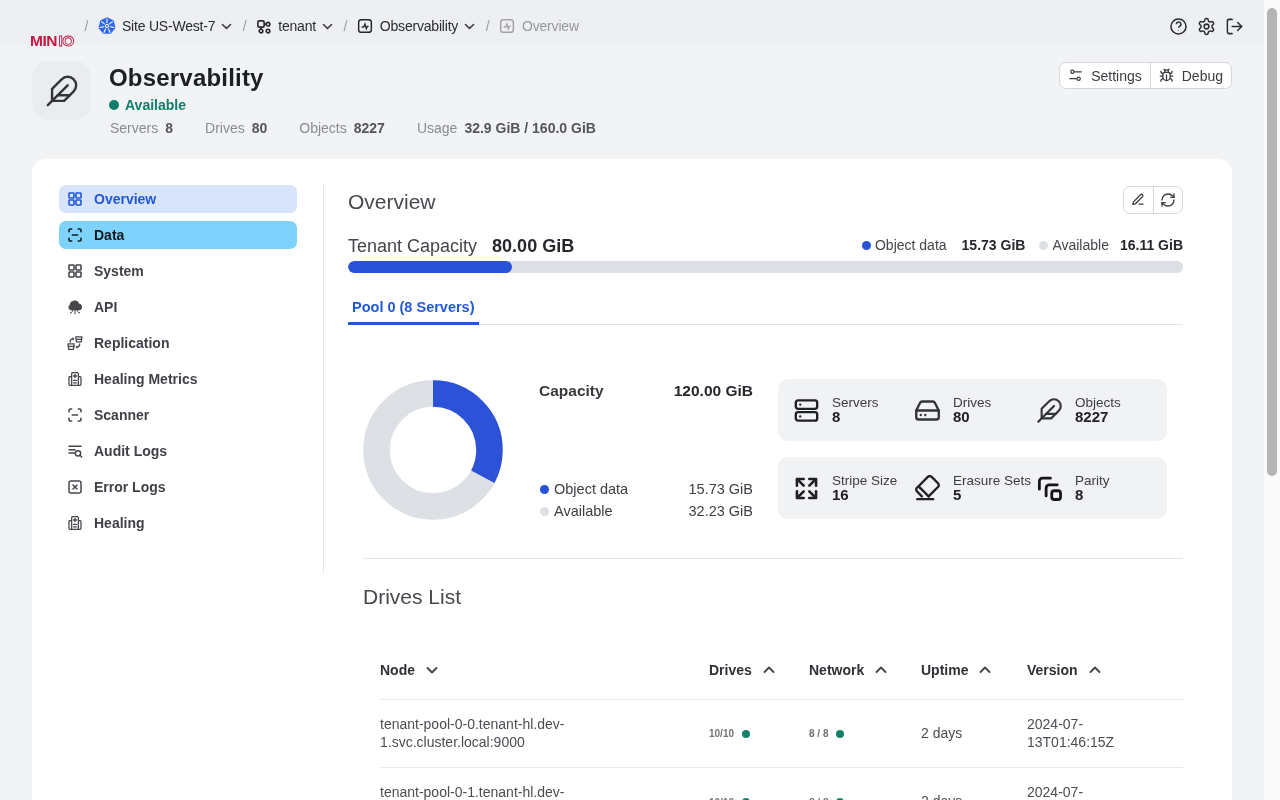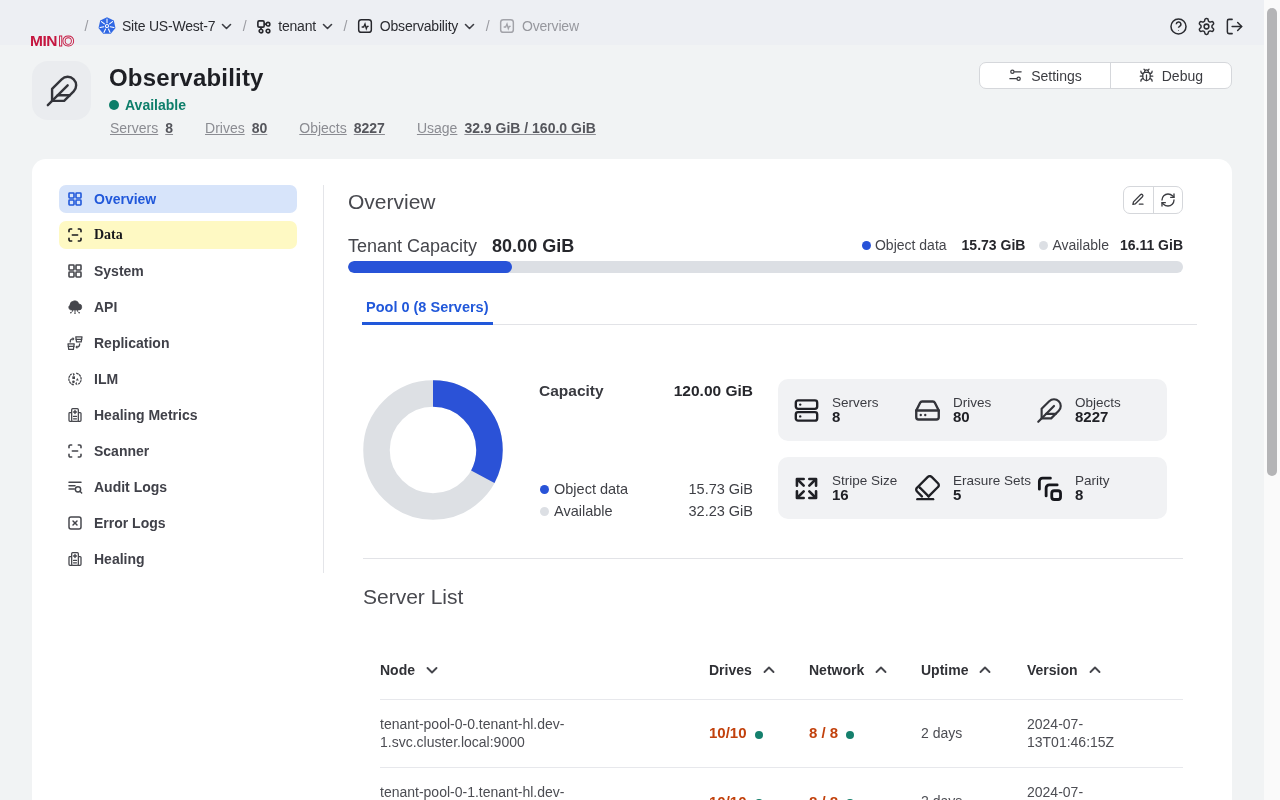--- a/index.html
+++ b/index.html
@@ -12,46 +12,46 @@
 .chev { margin-left:5px; }
 .topicons { position:absolute; right:36px; top:0; height:45px; display:flex; align-items:center; gap:9px; padding-top:7px; }
 
 .pagehead { position:absolute; left:32px; top:61px; width:1200px; }
 .iconbox { position:absolute; left:0; top:0; width:59px; height:59px; background:#eaecef; border-radius:16px; display:flex; align-items:center; justify-content:center; }
 .ph-title { position:absolute; left:77px; top:3px; font-size:24px; font-weight:700; color:#1e1f24; letter-spacing:0.2px; }
 .ph-status { position:absolute; left:77px; top:36px; font-size:14px; font-weight:700; color:#0e7e6a; display:flex; align-items:center; gap:6px; }
 .ph-status .dot { width:10px; height:10px; border-radius:50%; background:#0e7e6a; }
 .ph-stats { position:absolute; left:78px; top:59px; font-size:14px; color:#8b8c92; display:flex; }
 .ph-stats b { color:#55565c; font-weight:700; margin-left:7px; }
-.ph-stats .st { margin-right:32px;text-decoration:underline; }
+.ph-stats .st { margin-right:32px; }
 .hbtns { position:absolute; right:0px; top:1px; display:flex; border:1px solid #d5d7db; border-radius:7px; background:#fff; height:27px; }
-.hbtn { display:flex; align-items:center; gap:8px; padding:0 28px; font-size:14px; color:#3b3c41; }
+.hbtn { display:flex; align-items:center; gap:8px; padding:0 8px; font-size:14px; color:#3b3c41; }
 .hbtn + .hbtn { border-left:1px solid #d5d7db; }
 
 .card { position:absolute; left:32px; top:159px; width:1200px; height:720px; background:#fff; border-radius:14px; }
 
 .side { position:absolute; left:27px; top:26px; width:238px; }
 .sitem { display:flex; align-items:center; height:28px; border-radius:7px; margin-bottom:8px; padding-left:8px; font-size:14px; font-weight:700; color:#404149; gap:11px; }
 .sitem svg { flex:0 0 auto; }
 .sitem.active { background:#d7e4fa; color:#2158da; }
-.sitem.hovered { background:#fef9c3; color:#17181c;font-family:Liberation Serif, serif; }
+.sitem.hovered { background:#7dd3fc; color:#17181c; }
 .vdiv { position:absolute; left:291px; top:26px; width:1px; height:388px; background:#e4e5e9; }
 
 .content { position:absolute; left:316px; top:0; width:835px; }
 .ctitle { position:absolute; top:31px; left:0; font-size:21px; color:#48494f; }
 .cbtns { position:absolute; top:27px; right:0; display:flex; border:1px solid #d5d7db; border-radius:7px; background:#fff; height:28px; }
 .cbtn { width:29px; display:flex; align-items:center; justify-content:center; }
 .cbtn + .cbtn { border-left:1px solid #d5d7db; }
 .caprow { position:absolute; top:77px; left:0; width:835px; font-size:18px; color:#45464c; }
 .caprow b { color:#26272c; font-weight:700; }
 .legend-r { position:absolute; top:78px; right:0; display:flex; align-items:center; font-size:14px; color:#45464c; }
 .ldot { width:9px; height:9px; border-radius:50%; display:inline-block; }
 .pbar { position:absolute; top:102px; left:0; width:835px; height:12px; border-radius:6px; background:#dcdfe4; overflow:hidden; }
 .pfill { width:164px; height:12px; background:#2853d8; border-radius:6px; }
-.tabs { position:absolute; top:133px; left:14px; width:835px; height:33px; border-bottom:1px solid #e2e3e7; }
+.tabs { position:absolute; top:133px; left:0; width:835px; height:33px; border-bottom:1px solid #e2e3e7; }
 .tab { position:absolute; left:0; top:0; height:33px; padding:0 4px; display:flex; align-items:center; font-size:14.5px; font-weight:700; color:#2158da; border-bottom:3px solid #2158da; }
 
 .donut { position:absolute; left:15px; top:221px; }
 .cap-label { position:absolute; left:191px; top:223px; font-size:15.5px; font-weight:700; color:#393a40; }
 .cap-val { position:absolute; left:253px; top:223px; width:152px; text-align:right; font-size:15.5px; font-weight:700; color:#26272c; }
 .dlegend { position:absolute; left:192px; top:319px; width:213px; font-size:14.5px; color:#3f4046; }
 .dlrow { display:flex; align-items:center; height:22px; }
 .dlrow .ldot { margin-right:5px; }
 .dlrow .lv { margin-left:auto; }
 .statbox { position:absolute; left:430px; width:389px; height:62px; background:#f1f2f4; border-radius:10px; display:flex; align-items:center; padding-left:15px; }
@@ -60,21 +60,21 @@
 .stat { display:flex; align-items:center; width:120px; gap:12px; }
 .stat .tx { white-space:nowrap; font-size:13.5px; color:#3b3c42; line-height:13.5px; }
 .stat .tx b { font-weight:700; color:#202126; font-size:15px; line-height:15px; }
 
 .hdiv { position:absolute; top:399px; left:15px; width:820px; height:1px; background:#e2e3e7; }
 .sl-title { position:absolute; top:426px; left:15px; font-size:21px; color:#48494f; }
 table.sl { position:absolute; top:492px; left:32px; width:803px; border-collapse:collapse; font-size:14px; table-layout:fixed; }
 table.sl th { text-align:left; font-size:14px; color:#303136; padding:0 0 21px 0; font-weight:700; }
 table.sl th .thw { display:flex; align-items:center; gap:9px;margin-top:11px; }
 table.sl td { color:#4c4d53; padding:0; line-height:17.5px; vertical-align:middle; border-top:1px solid #e7e8ec; height:68px; }
-table.sl td.v b { font-size:15px; color:#c2410c; }
+table.sl td.v b { font-size:10px; color:#737373; }
 .tdot { display:inline-block; width:8px; height:8px; border-radius:50%; background:#15806d; margin-left:8px; vertical-align:middle; }
 
 .sbar { position:absolute; right:0; top:0; width:16px; height:800px; background:#fafafa; }
 .sthumb { position:absolute; right:3px; top:8px; width:10px; height:468px; border-radius:5px; background:#b4b4b6; }
 </style>
 </head>
 <body>
 <div class="topbar">
   <span class="logo">
       <svg width="45" height="14" viewBox="0 0 45 14">
@@ -226,29 +226,20 @@
     <div class="sitem"><svg width="16" height="16" viewBox="0 0 24 24" fill="none" stroke="#45464c" stroke-width="1.9" stroke-linecap="round" stroke-linejoin="round">
           <path d="M13.2 2.8h9.3l-1.2 7.4h-7z"></path>
           <path d="M13.7 6.5h8.3"></path>
           <path d="M1.5 13.2h9.3l-1.2 8.3h-7z"></path>
           <path d="M2 17.2h8.3"></path>
           <path d="M4.8 10.5c0-3 1.4-4.6 4-4.6"></path>
           <path d="M8.8 4.5l1.4 1.4-1.4 1.4" stroke-width="1.6"></path>
           <path d="M19 13.5c0 3-1.4 4.6-4 4.6"></path>
           <path d="M15 16.6l-1.4 1.5 1.4 1.4" stroke-width="1.6"></path>
         </svg>Replication</div>
-    <div class="sitem"><svg width="16" height="16" viewBox="0 0 24 24" fill="none" stroke="#45464c" stroke-width="1.9" stroke-linecap="round">
-          <path d="M14.5 3.4 a9.2 9.2 0 0 1 6.7 8.8 a9.2 9.2 0 0 1 -3.6 7.1" stroke-dasharray="2.4 2.2"></path>
-          <path d="M9.5 20.6 a9.2 9.2 0 0 1 -6.7 -8.8 a9.2 9.2 0 0 1 3.6 -7.1" stroke-dasharray="2.4 2.2"></path>
-          <path d="M8.3 2.6 l3.5 1.9 -1.9 3.4z" fill="#45464c" stroke="none"></path>
-          <path d="M15.7 21.4 l-3.5 -1.9 1.9 -3.4z" fill="#45464c" stroke="none"></path>
-          <rect x="8" y="8" width="4" height="4" fill="#45464c" stroke="none"></rect>
-          <path d="M13.3 14.2h4.4l-2.2-3.6z" fill="#45464c" stroke="none"></path>
-          <circle cx="9.7" cy="16.3" r="2" fill="#45464c" stroke="none"></circle>
-        </svg>ILM</div>
     <div class="sitem"><svg width="16" height="16" viewBox="0 0 24 24" fill="none" stroke="#45464c" stroke-width="1.9" stroke-linecap="round" stroke-linejoin="round">
           <path d="M7 8.5H4.2A1.2 1.2 0 0 0 3 9.7V20a1.5 1.5 0 0 0 1.5 1.5H7"></path>
           <path d="M17 8.5h2.8A1.2 1.2 0 0 1 21 9.7V20a1.5 1.5 0 0 1-1.5 1.5H17"></path>
           <rect x="7" y="2.5" width="10" height="19" rx="1.5" fill="#fff"></rect>
           <path d="M12 5.3v4.4M9.8 7.5h4.4" stroke-width="2.1"></path>
           <path d="M9.8 14.2h4.4"></path>
           <path d="M9.8 17.7h4.4"></path>
         </svg>Healing Metrics</div>
     <div class="sitem"><svg width="16" height="16" viewBox="0 0 24 24" fill="none" stroke="#45464c" stroke-width="2.4" stroke-linecap="round">
           <path d="M3 7V5a2 2 0 0 1 2-2h2"></path>
@@ -385,21 +376,21 @@
       <div class="stat" style="width:120px">
           <svg width="27" height="27" viewBox="0 0 24 24" fill="none" stroke="#16171c" stroke-width="2.5" stroke-linecap="round">
             <path d="M12.8 2.8 H5.8 a2.8 2.8 0 0 0 -2.8 2.8 v7"></path>
             <path d="M18.8 8.8 H11.8 a2.8 2.8 0 0 0 -2.8 2.8 v7"></path>
             <rect x="14" y="14" width="7.8" height="7.8" rx="2.2"></rect>
           </svg>
           <div class="tx">Parity<br><b>8</b></div>
         </div>
     </div>
     <div class="hdiv"></div>
-    <div class="sl-title">Server List</div>
+    <div class="sl-title">Drives List</div>
     <table class="sl">
       <colgroup>
           <col style="width:329px">
           <col style="width:100px">
           <col style="width:112px">
           <col style="width:106px">
           <col style="width:156px">
         </colgroup>
       <thead>
         <tr>

